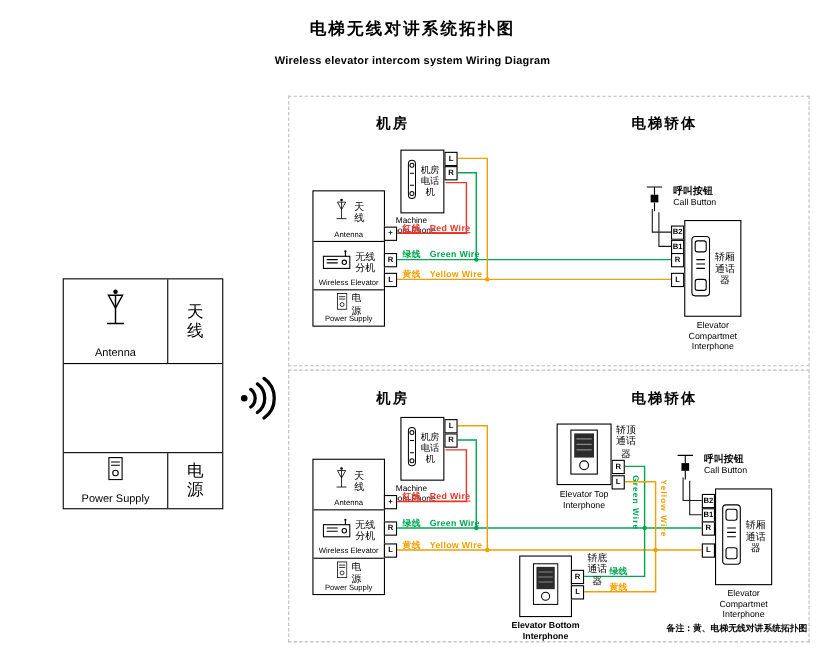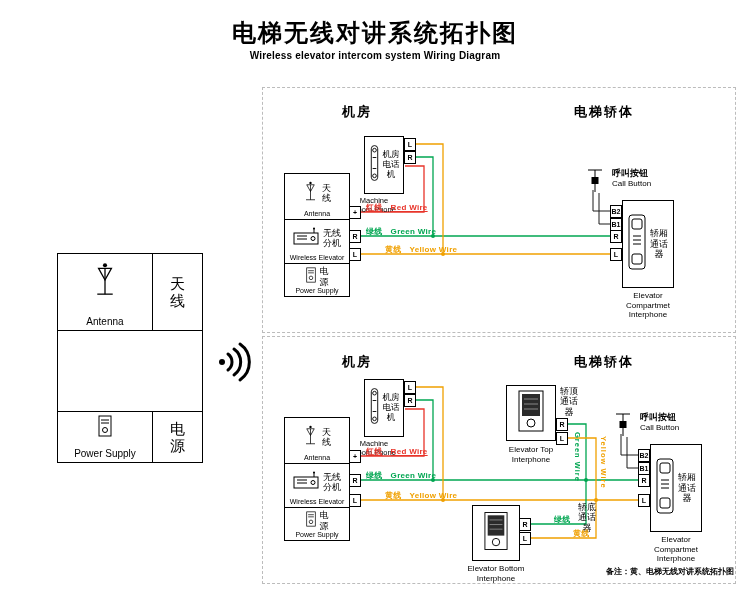--- a/index.html
+++ b/index.html
@@ -5,21 +5,21 @@
   html,body{margin:0;padding:0;background:#fff;}
   #page{position:relative;width:750px;height:589px;background:#fff;font-family:"Liberation Sans",sans-serif;color:#000;overflow:hidden;}
   .abs{position:absolute;}
   .box{position:absolute;border:1px solid #000;background:#fff;box-sizing:border-box;z-index:3;}
   .dashed{position:absolute;border:1px dashed #bcbcbc;z-index:1;}
   .sec-title{position:absolute;font-size:13px;font-weight:bold;letter-spacing:2px;z-index:3;}
   .cn{white-space:pre-line;text-align:center;line-height:1.15;}
   .en{position:absolute;font-size:8px;text-align:center;white-space:pre-line;line-height:1.2;z-index:3;}
   .term{position:absolute;width:12px;height:13px;border:1px solid #000;background:#fff;box-sizing:border-box;font-size:7px;font-weight:bold;display:flex;align-items:center;justify-content:center;z-index:5;}
   .wirelabel{position:absolute;font-size:8px;font-weight:bold;letter-spacing:.3px;white-space:nowrap;z-index:4;}
-  .wl-red{color:#e8342a;text-decoration:underline;} .wl-green{color:#00a651;} .wl-yellow{color:#f0a000;margin-left:19px;}
+  .wl-red{color:#e8342a;text-decoration:underline;} .wl-green{color:#00a651;} .wl-yellow{color:#f0a000;}
   .vtext{position:absolute;writing-mode:vertical-rl;font-size:7.5px;font-weight:bold;letter-spacing:1px;z-index:4;}
   .w{fill:none;stroke-width:1.3px;}
   .r{stroke:#e8342a;} .g{stroke:#00a651;} .y{stroke:#f0a000;}
   .k{stroke:#1a1a1a;stroke-width:1px;}
   .dg{fill:#00a651;} .dy{fill:#f0a000;}
   .title{position:absolute;left:0;right:0;text-align:center;font-weight:bold;}
   .mrow{display:flex;box-sizing:border-box;border-bottom:1.5px solid #000;}
   .mrow:last-child{border-bottom:none;}
   .mleft{width:94px;display:flex;flex-direction:column;align-items:center;justify-content:space-between;padding:8px 0 3px;box-sizing:border-box;}
   .men{font-size:10px;white-space:nowrap;}
@@ -28,21 +28,21 @@
   .wcell:last-child{border-bottom:none;}
   .wrow{display:flex;align-items:center;justify-content:center;gap:4px;flex:1;}
   .wcn{font-size:9px;}
   .wen{font-size:7px;text-align:center;white-space:nowrap;line-height:1.1;}
 </style>
 </head>
 <body>
 
 <div id="page">
 
-  <div class="title" style="top:17px;font-size:24px;letter-spacing:2px;">电梯无线对讲系统拓扑图</div>
+  <div class="title" style="top:17px;font-size:15px;letter-spacing:2px;">电梯无线对讲系统拓扑图</div>
   <div class="title" style="top:50px;font-size:10px;letter-spacing:.2px;">Wireless elevator intercom system Wiring Diagram</div>
 
 
   <div class="box" style="left:57px;top:253px;width:146px;height:210px;border-width:1.5px;display:flex;flex-direction:column;">
     <div class="mrow" style="height:78px;">
       <div class="mleft">
         <span>
           <svg width="26" height="36" viewBox="0 0 20 28">
               <circle cx="10" cy="2.5" r="1.6" fill="#000"></circle>
               <path d="M5,5 L15,5 L10,14 Z" fill="none" stroke="#000"></path>
@@ -357,23 +357,23 @@
           <rect x="4" y="4" width="18" height="22" fill="#2b2b2b"></rect>
           <line x1="6" y1="9" x2="20" y2="9" stroke="#888"></line>
           <line x1="6" y1="14" x2="20" y2="14" stroke="#888"></line>
           <line x1="6" y1="19" x2="20" y2="19" stroke="#888"></line>
           <circle cx="13" cy="33" r="4" fill="none" stroke="#000"></circle>
         </svg>
     </span>
   </div>
   <div class="term" style="left:519px;top:518px;">R</div>
   <div class="term" style="left:519px;top:532px;">L</div>
-  <div class="abs cn" style="left:534px;top:502px;font-size:9px;z-index:3;margin-left:44px;">轿底
+  <div class="abs cn" style="left:534px;top:502px;font-size:9px;z-index:3;">轿底
 通话
 器</div>
   <div class="wirelabel wl-green" style="left:554px;top:514px;">绿线</div>
   <div class="wirelabel wl-yellow" style="left:554px;top:528px;">黄线</div>
-  <div class="en" style="left:460px;top:564px;width:72px;">Elevator Bottom
+  <div class="en" style="left:460px;top:564px;width:72px;font-weight:bold;">Elevator Bottom
 Interphone</div>
 
   <div class="abs" style="left:560px;top:566px;width:174px;text-align:right;font-size:8px;font-weight:bold;z-index:3;">备注：黄、电梯无线对讲系统拓扑图</div>
 
 </div>
 
 </body></html>

